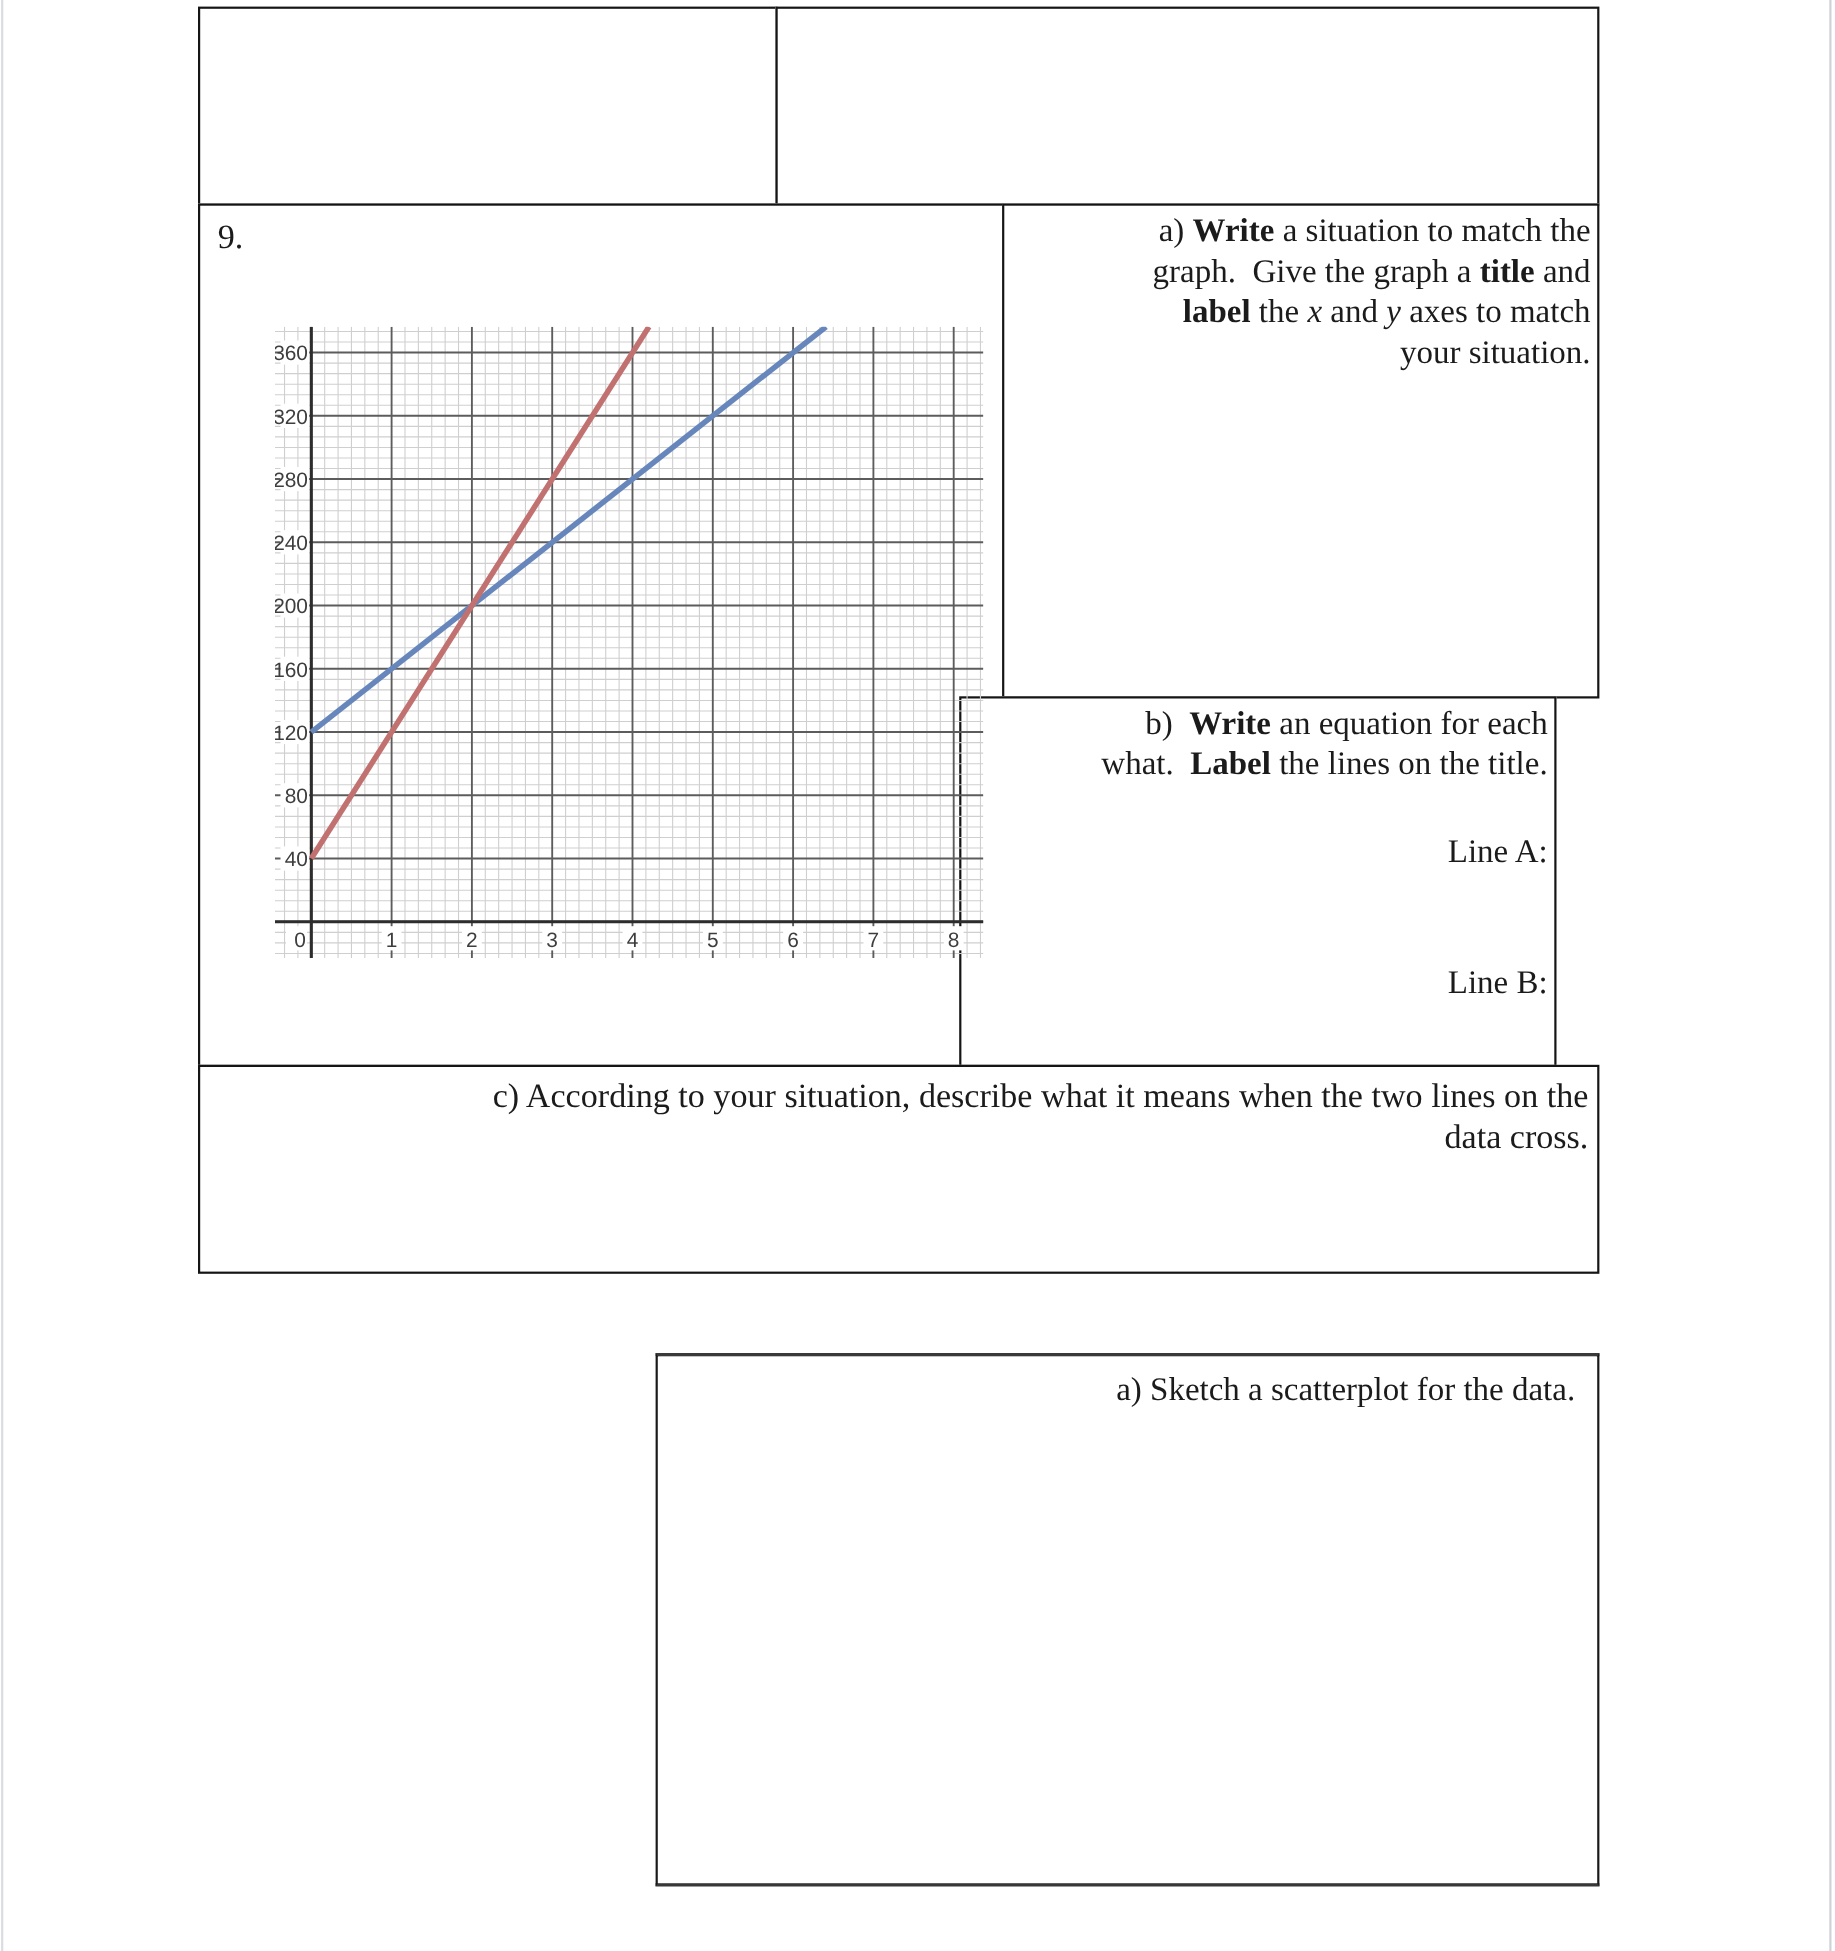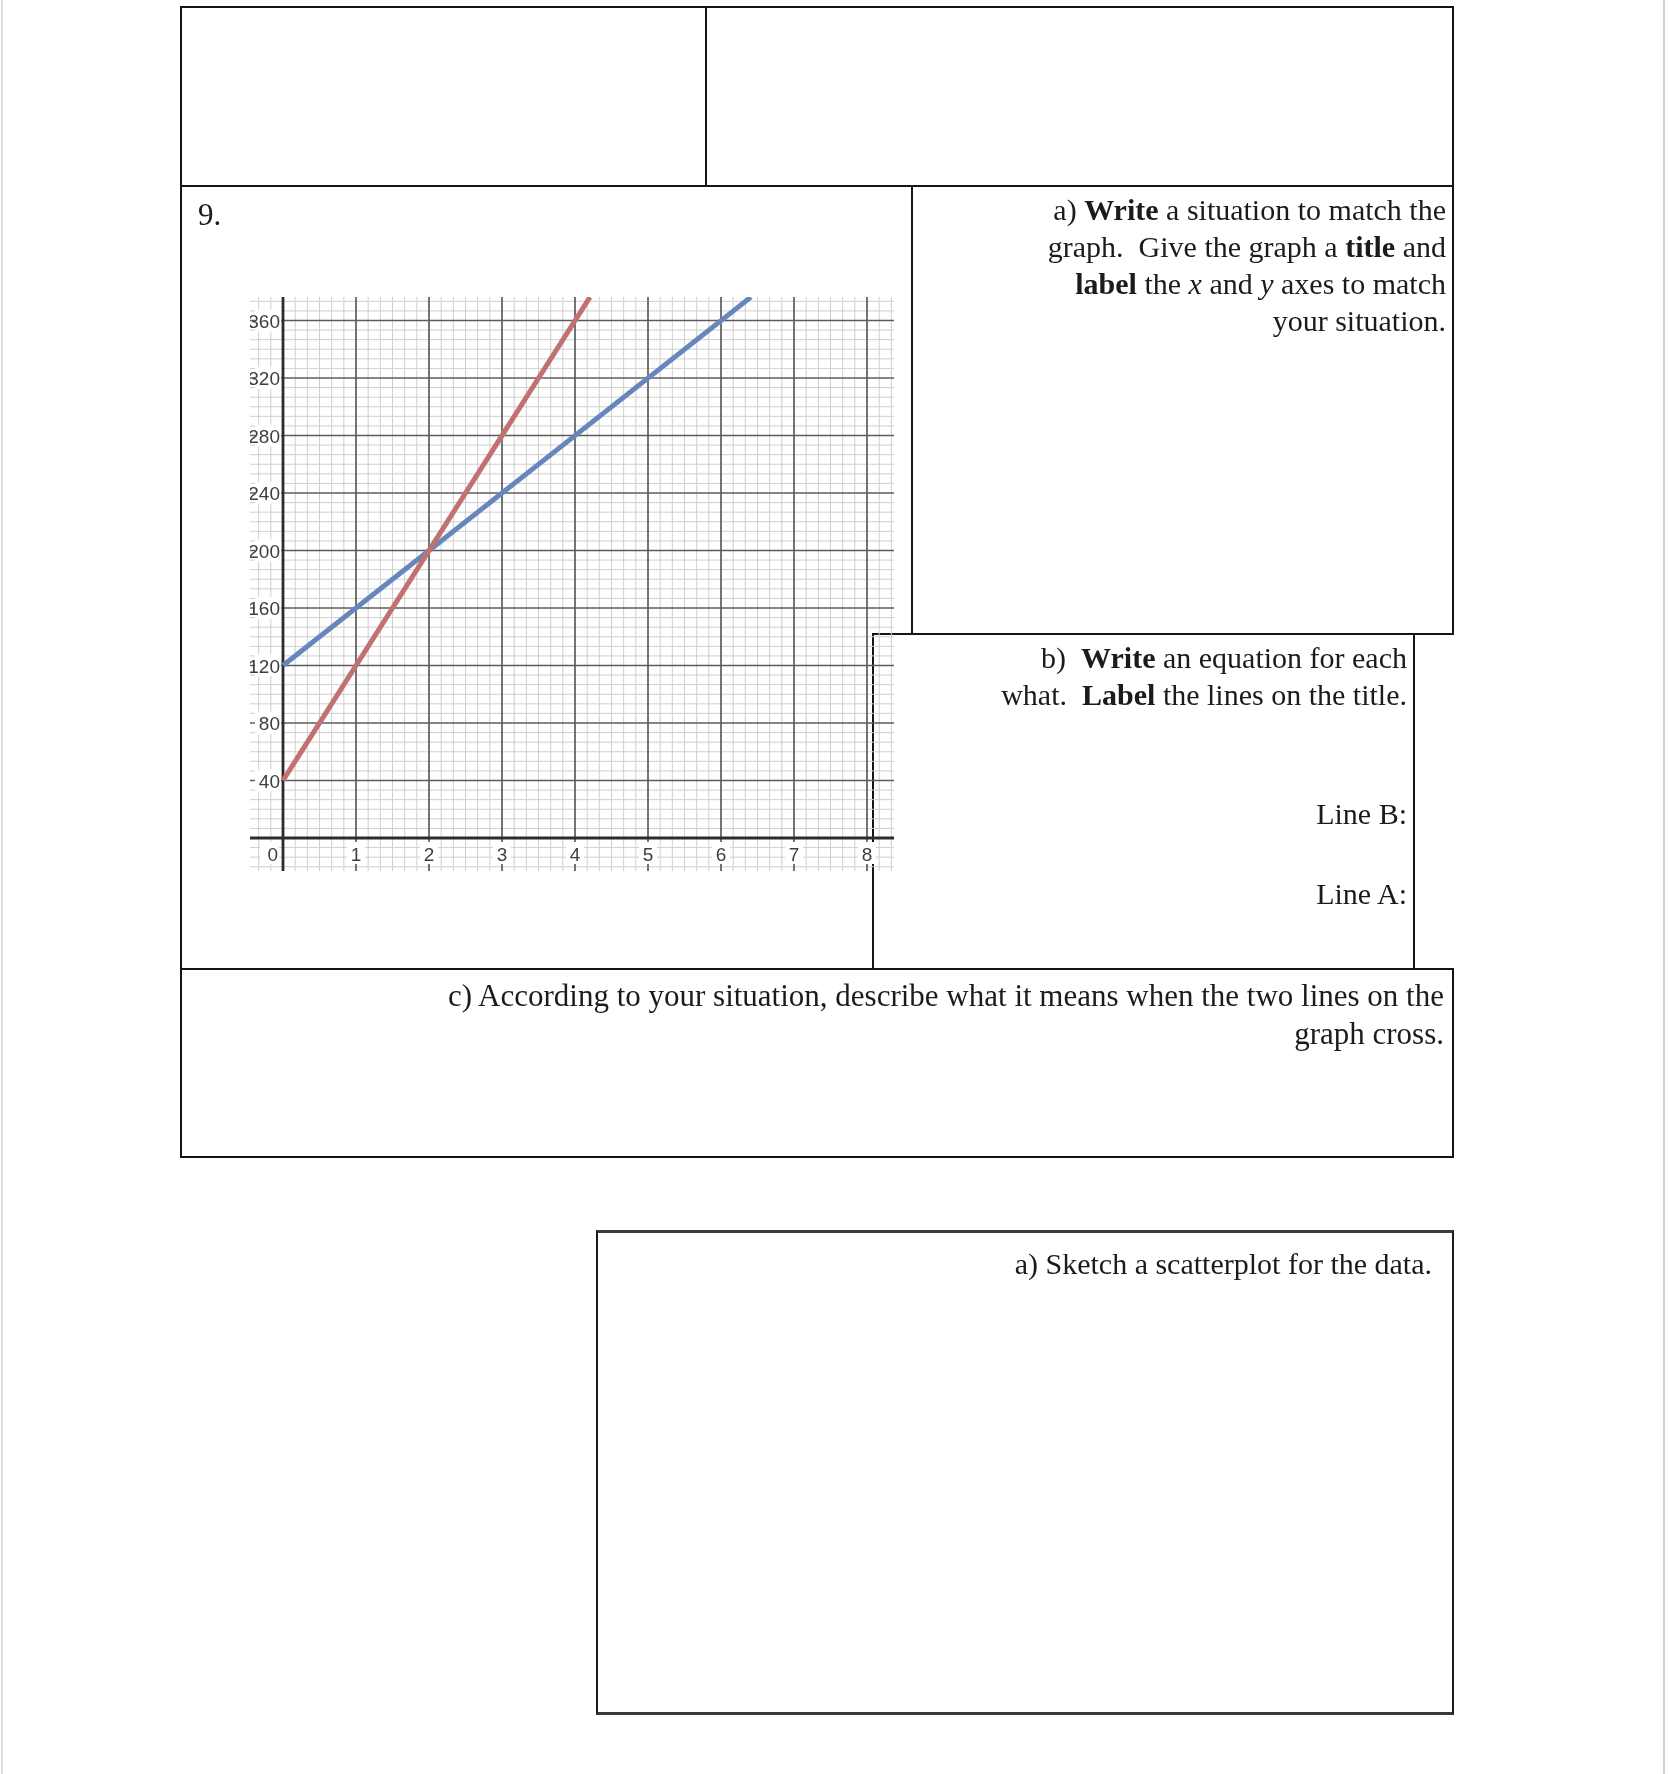--- a/index.html
+++ b/index.html
@@ -82,26 +82,26 @@
   <div class="cell cell-q">
     <div class="qnum">9.</div>
   </div>
 
   <div class="cell cell-a">
     <div class="rich pad-a"><div><span>a) </span><span class="b">Write</span><span> a situation to match the</span></div><div><span>graph.  Give the graph a </span><span class="b">title</span><span> and</span></div><div><span class="b">label</span><span> the </span><span class="i">x</span><span> and </span><span class="i">y</span><span> axes to match</span></div><div><span>your situation.</span></div></div>
   </div>
 
   <div class="cell cell-b">
     <div class="rich pad-b"><div><span>b)  </span><span class="b">Write</span><span> an equation for each</span></div><div><span>what.  </span><span class="b">Label</span><span> the lines on the title.</span></div></div>
+    <div class="rich pad-b line-label line-a">Line A:</div>
     <div class="rich pad-b line-label line-b">Line B:</div>
-    <div class="rich pad-b line-label line-a">Line A:</div>
   </div>
 
   <div class="cell cell-c">
-    <div class="rich pad-c"><div><span>c) According to your situation, describe what it means when the two lines on the</span></div><div><span>graph cross.</span></div></div>
+    <div class="rich pad-c"><div><span>c) According to your situation, describe what it means when the two lines on the</span></div><div><span>data cross.</span></div></div>
   </div>
 
   <div class="cell cell-scatter">
     <div class="rich pad-s">a) Sketch a scatterplot for the data.</div>
   </div>
 
   <div class="graph">
       <svg width="644" height="574" viewBox="0 0 644 574">
         <line x1="8.666666666666668" y1="0" x2="8.666666666666668" y2="574" stroke="#cfcfcf" stroke-width="1"></line>
         <line x1="20.833333333333336" y1="0" x2="20.833333333333336" y2="574" stroke="#cfcfcf" stroke-width="1"></line>

